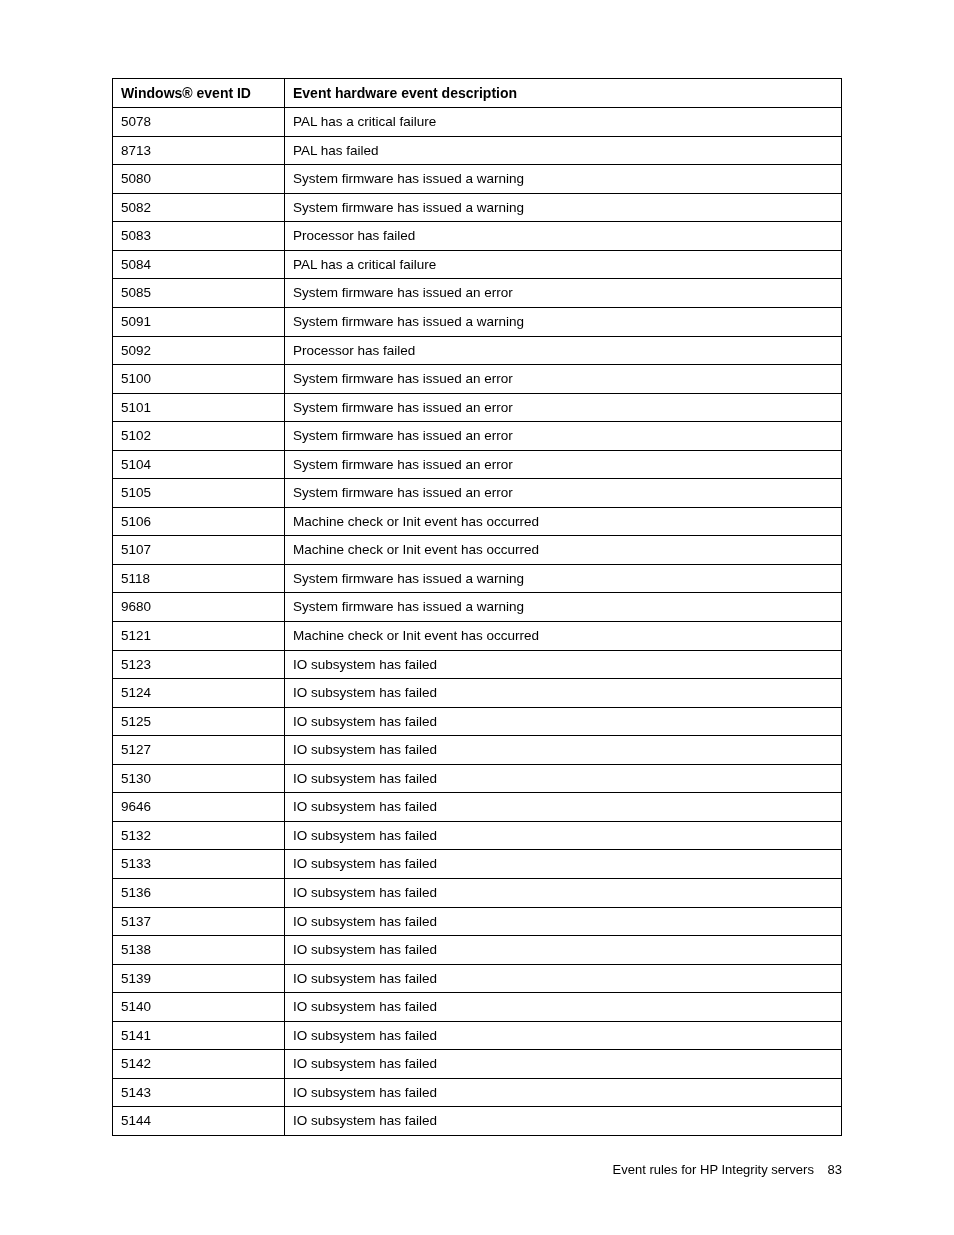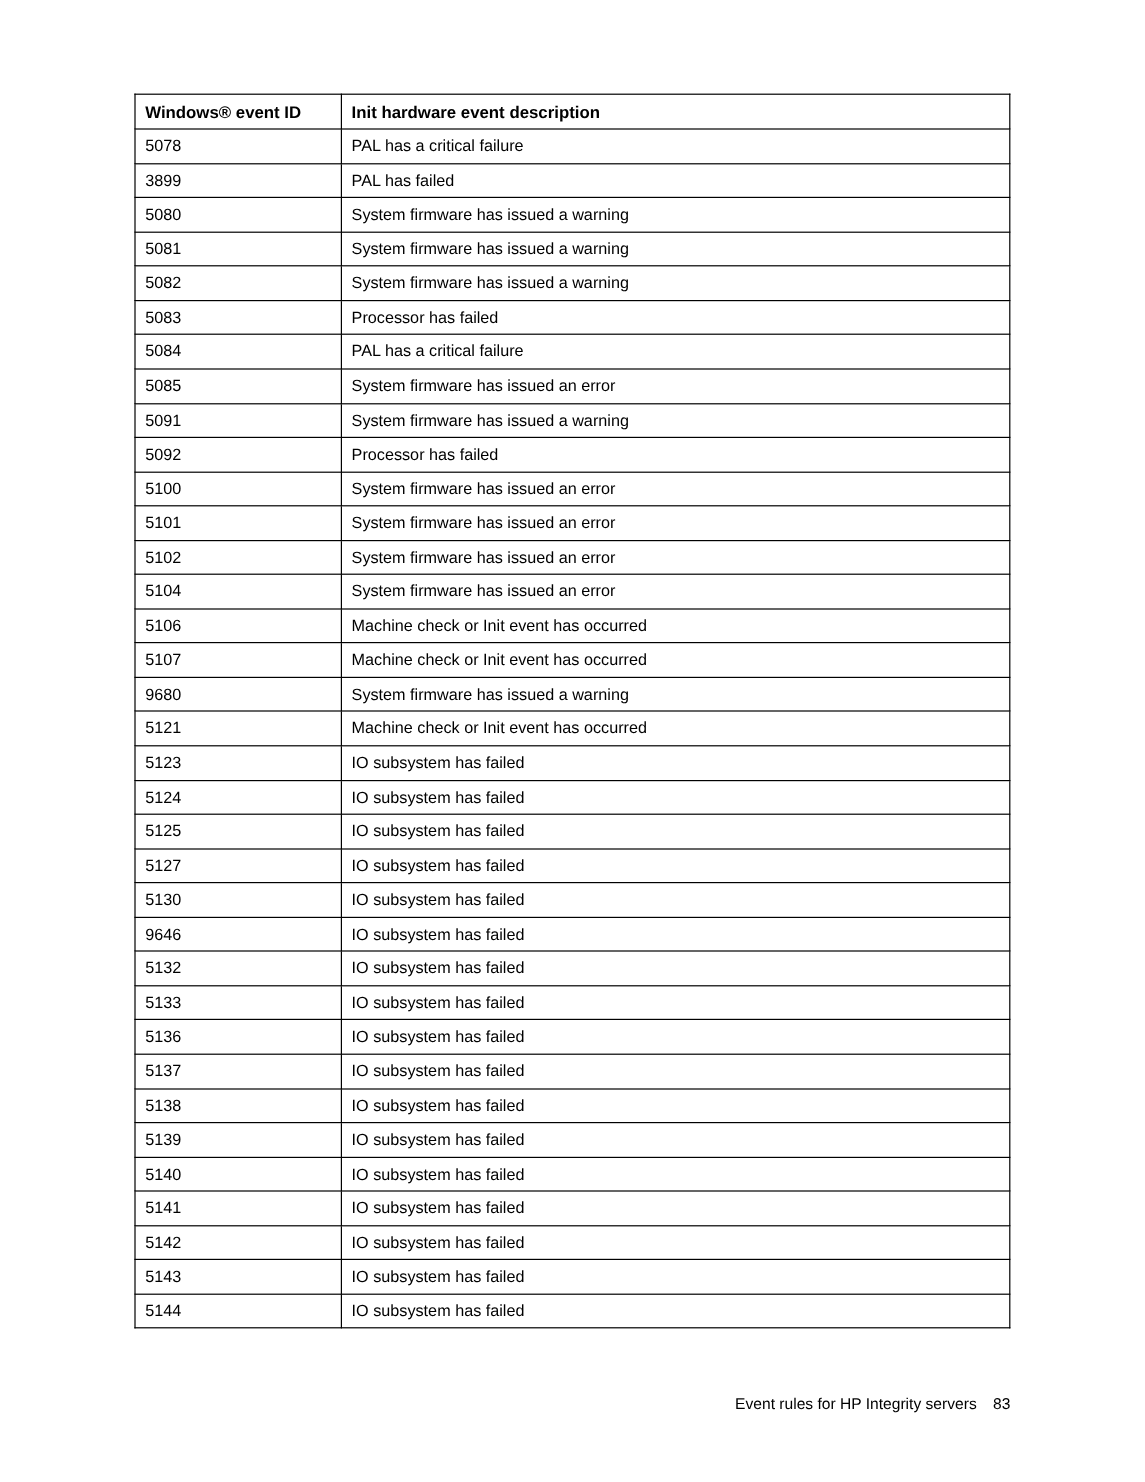--- a/index.html
+++ b/index.html
@@ -53,38 +53,34 @@
 <div class="page">
 
   <table class="event-table">
     <colgroup>
       <col class="col-id">
       <col class="col-desc">
     </colgroup>
     <thead>
       <tr>
         <th>Windows® event ID</th>
-        <th>Init hardware event description</th>
+        <th>Event hardware event description</th>
       </tr>
     </thead>
     <tbody id="event-tbody">
         <tr>
           <td>5078</td>
           <td>PAL has a critical failure</td>
         </tr>
         <tr>
-          <td>3899</td>
+          <td>8713</td>
           <td>PAL has failed</td>
         </tr>
         <tr>
           <td>5080</td>
-          <td>System firmware has issued a warning</td>
-        </tr>
-        <tr>
-          <td>5081</td>
           <td>System firmware has issued a warning</td>
         </tr>
         <tr>
           <td>5082</td>
           <td>System firmware has issued a warning</td>
         </tr>
         <tr>
           <td>5083</td>
           <td>Processor has failed</td>
         </tr>
@@ -114,26 +110,34 @@
         </tr>
         <tr>
           <td>5102</td>
           <td>System firmware has issued an error</td>
         </tr>
         <tr>
           <td>5104</td>
           <td>System firmware has issued an error</td>
         </tr>
         <tr>
+          <td>5105</td>
+          <td>System firmware has issued an error</td>
+        </tr>
+        <tr>
           <td>5106</td>
           <td>Machine check or Init event has occurred</td>
         </tr>
         <tr>
           <td>5107</td>
           <td>Machine check or Init event has occurred</td>
+        </tr>
+        <tr>
+          <td>5118</td>
+          <td>System firmware has issued a warning</td>
         </tr>
         <tr>
           <td>9680</td>
           <td>System firmware has issued a warning</td>
         </tr>
         <tr>
           <td>5121</td>
           <td>Machine check or Init event has occurred</td>
         </tr>
         <tr>

